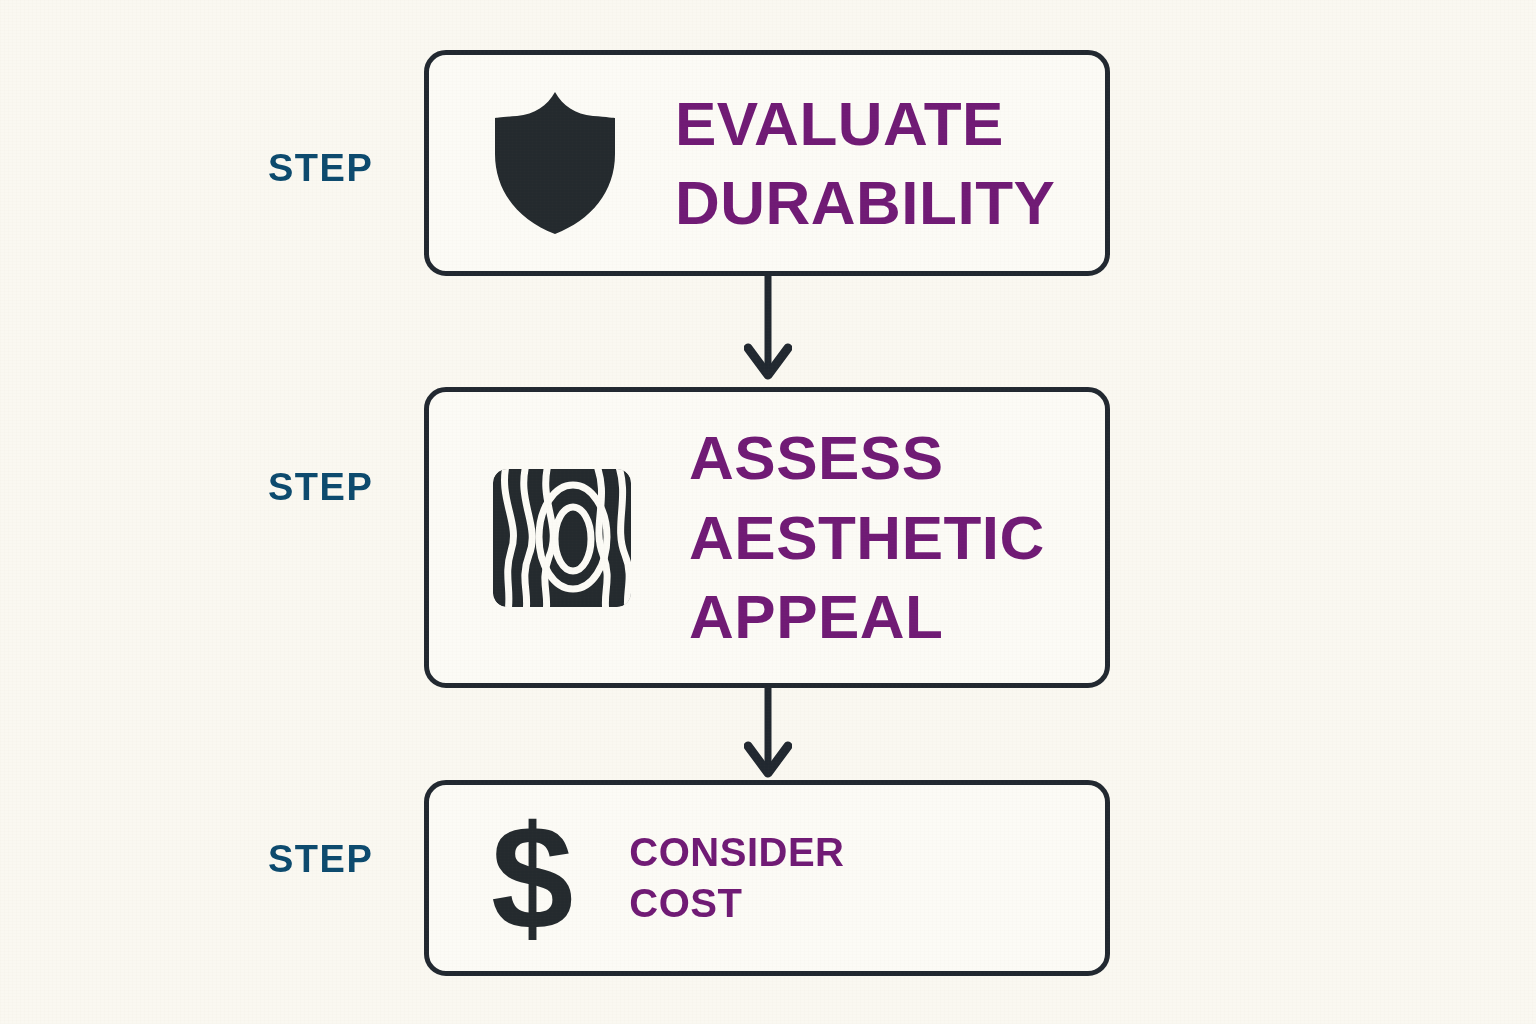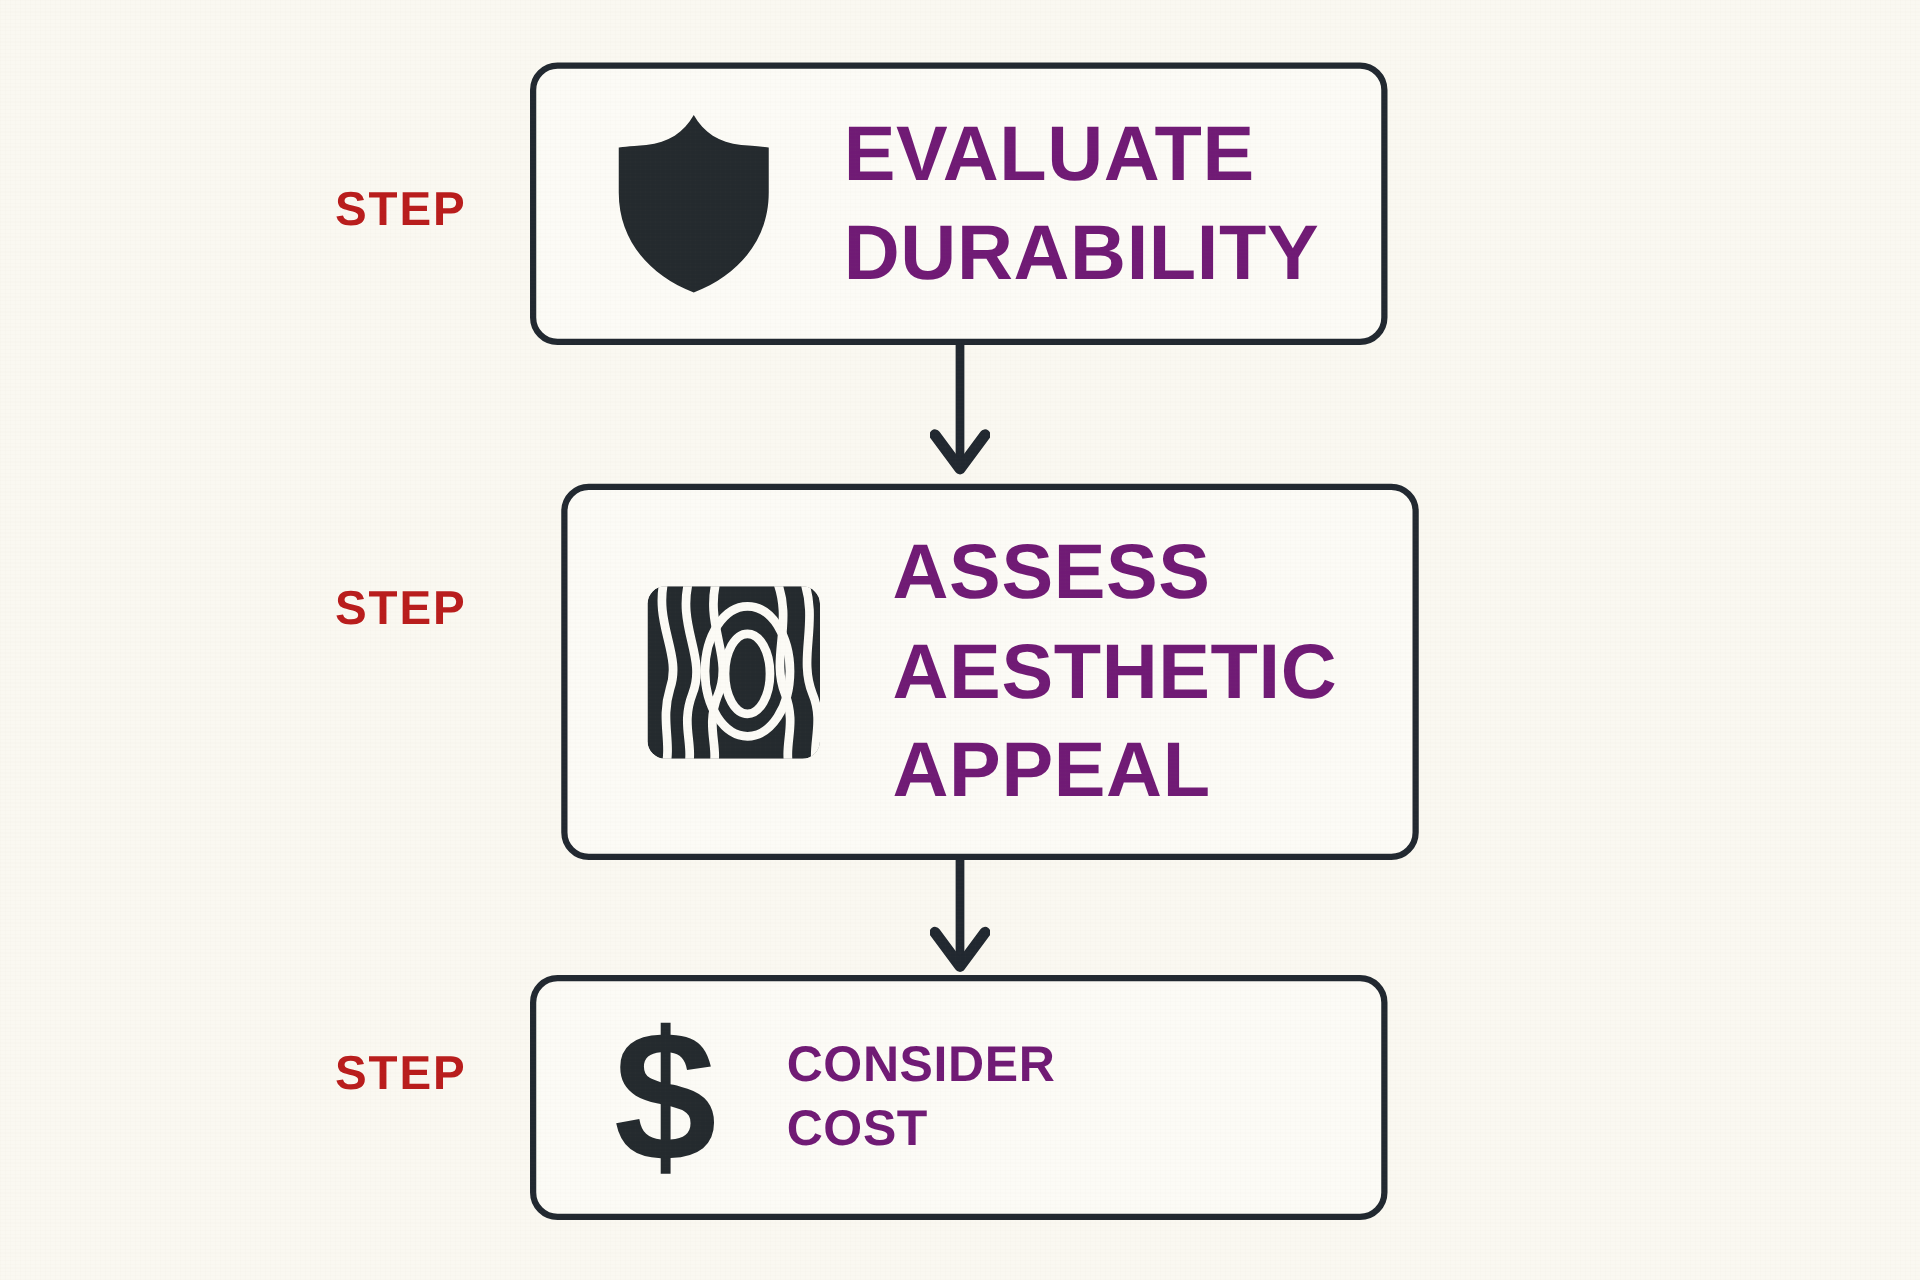--- a/index.html
+++ b/index.html
@@ -31,42 +31,42 @@
     position: absolute;
     inset: 0;
   }
 
   
   .step-label {
     position: absolute;
     font-size: 38px;
     font-weight: 700;
     letter-spacing: 1.5px;
-    color: #b91c1c;
+    color: #0c4a6e;
     white-space: nowrap;
     line-height: 1;
   }
   #step-label-1 { left: 268px; top: 149px; }
   #step-label-2 { left: 268px; top: 468px; }
   #step-label-3 { left: 268px; top: 840px; }
 
   
   .step-card {
     position: absolute;
     box-sizing: border-box;
     background: #fcfbf6;
     border: 5px solid #212830;
     border-radius: 22px;
     display: flex;
     align-items: center;
     padding-left: 62px;
     gap: 56px;
   }
   #card-1 { left: 424px; top: 50px;  width: 686px; height: 226px; }
-  #card-2 { left: 424px; top: 387px; width: 686px; height: 301px; margin-left: 25px; }
+  #card-2 { left: 424px; top: 387px; width: 686px; height: 301px; }
   #card-3 { left: 424px; top: 780px; width: 686px; height: 196px; }
 
   .card-icon {
     flex: 0 0 auto;
     display: flex;
     align-items: center;
     justify-content: center;
   }
 
   .card-title {

